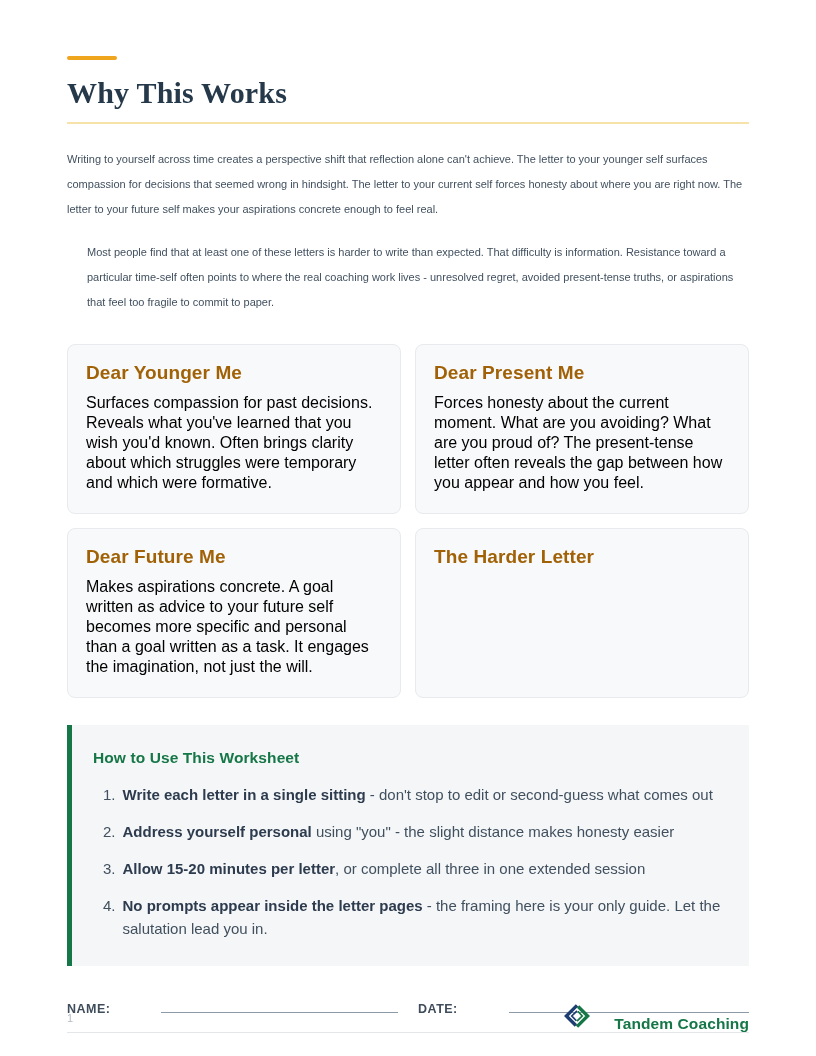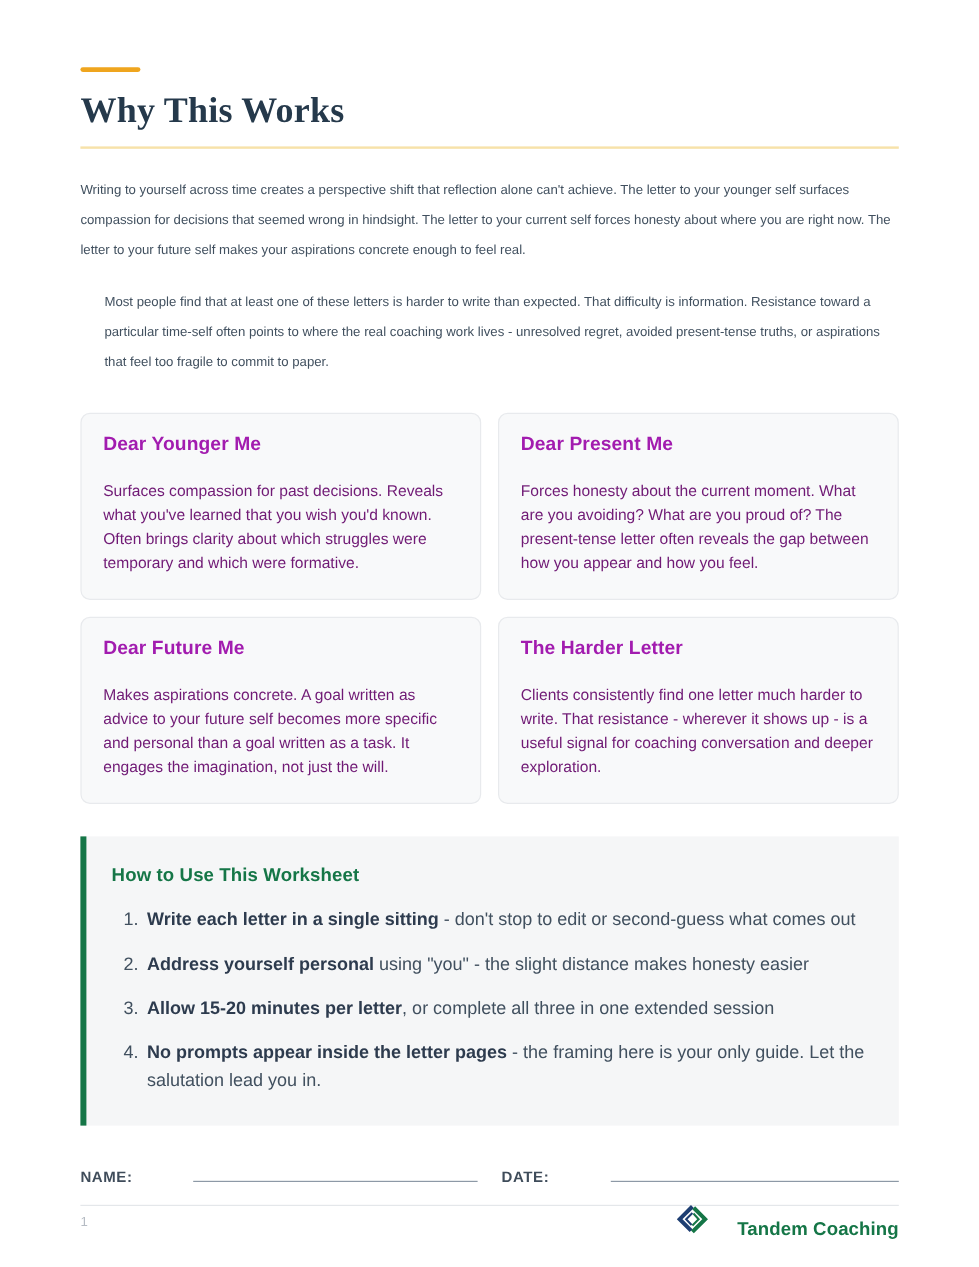--- a/index.html
+++ b/index.html
@@ -49,30 +49,30 @@
     grid-template-columns: 1fr 1fr;
     gap: 14px;
   }
   .card {
     background: #f8f9fa;
     border: 1px solid #e8eaed;
     border-radius: 8px;
     padding: 17px 18px 20px 18px;
   }
   .card h3 {
+    font-size: 19px;
+    font-weight: 700;
+    color: #a16207;
+    letter-spacing: 0.1px;
+  }
+  .card p {
+    margin-top: 9px;
     font-size: 16px;
-    font-weight: 700;
-    color: #a21caf;
-    letter-spacing: 0.1px;
-  }
-  .card p {
-    margin-top: 19px;
-    font-size: 13px;
     line-height: 20px;
-    color: #701a75;
+    color: #000000;
   }
 
   .howto {
     margin-top: 27px;
     background: #f5f6f7;
     border-left: 5px solid #157647;
     padding: 24px 26px 26px 21px;
   }
   .howto h2 {
     font-size: 15.5px;
@@ -176,21 +176,20 @@
       <div class="card">
         <h3>Dear Present Me</h3>
         <p>Forces honesty about the current moment. What are you avoiding? What are you proud of? The present-tense letter often reveals the gap between how you appear and how you feel.</p>
       </div>
       <div class="card">
         <h3>Dear Future Me</h3>
         <p>Makes aspirations concrete. A goal written as advice to your future self becomes more specific and personal than a goal written as a task. It engages the imagination, not just the will.</p>
       </div>
       <div class="card">
         <h3>The Harder Letter</h3>
-        <p>Clients consistently find one letter much harder to write. That resistance - wherever it shows up - is a useful signal for coaching conversation and deeper exploration.</p>
       </div>
     </div>
 
     <div class="howto">
       <h2>How to Use This Worksheet</h2>
       <ol>
         <li>
             <span class="li-marker">1.</span>
             <span class="li-text"><span class="li-bold">Write each letter in a single sitting</span><span> - don't stop to edit or second-guess what comes out</span></span>
           </li>

